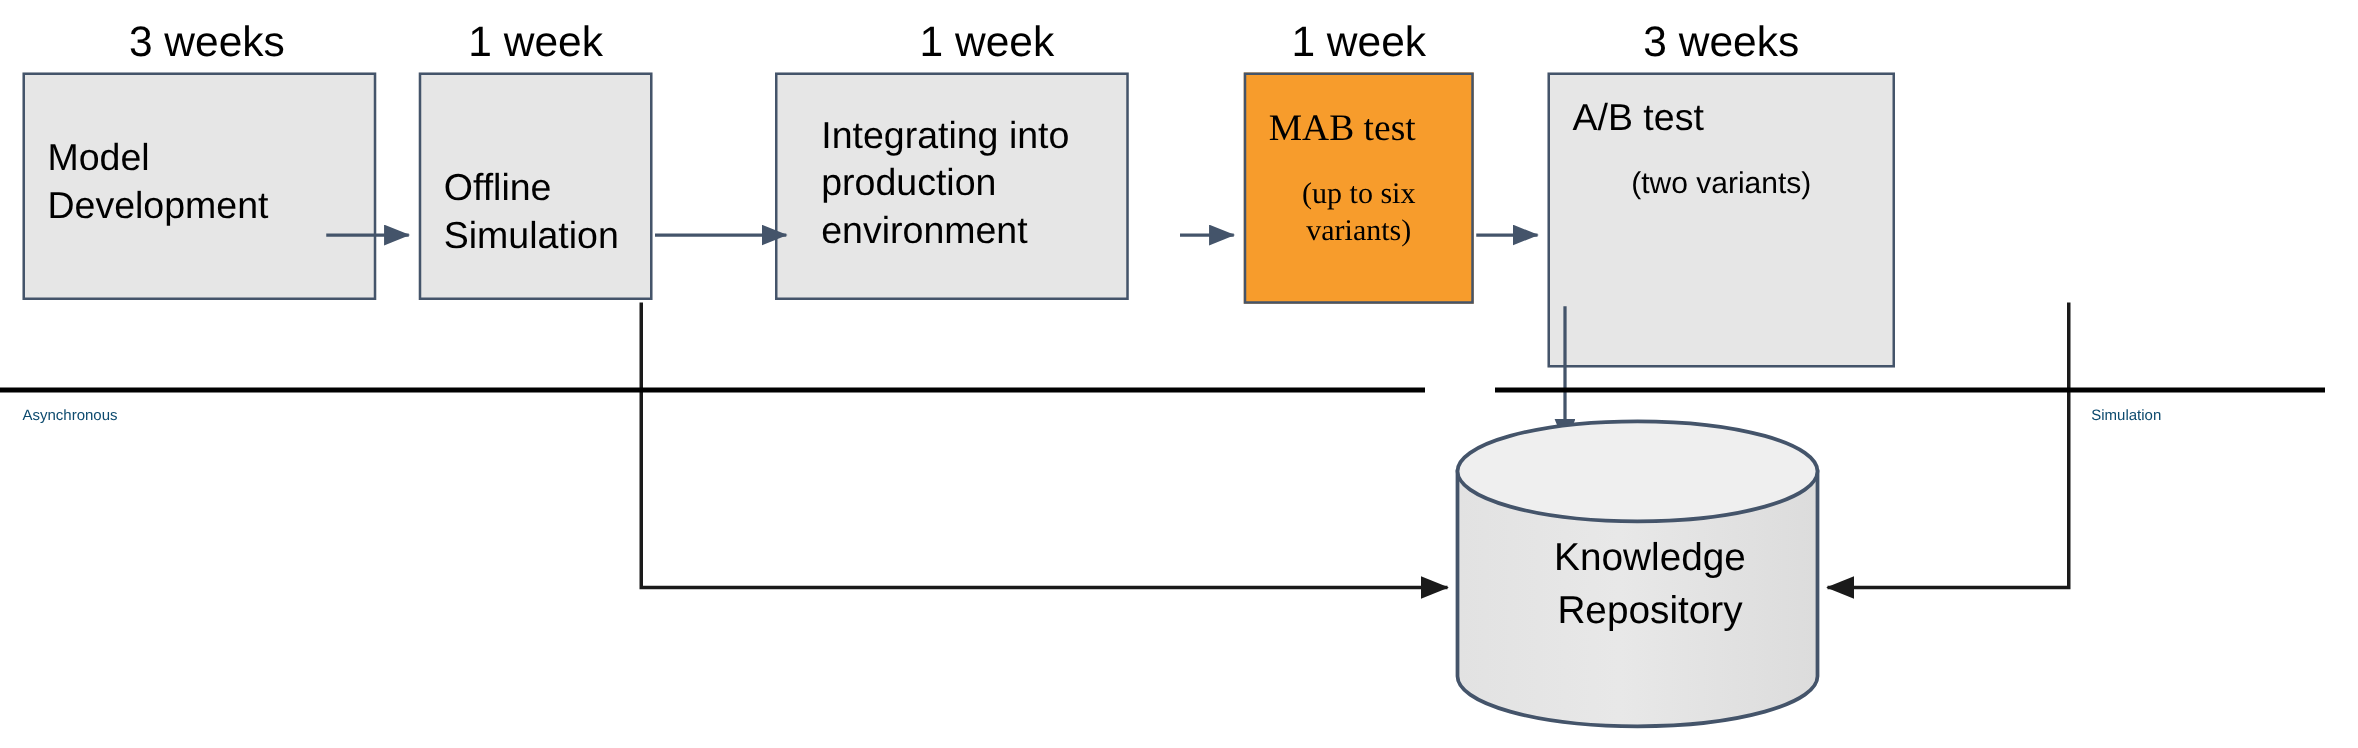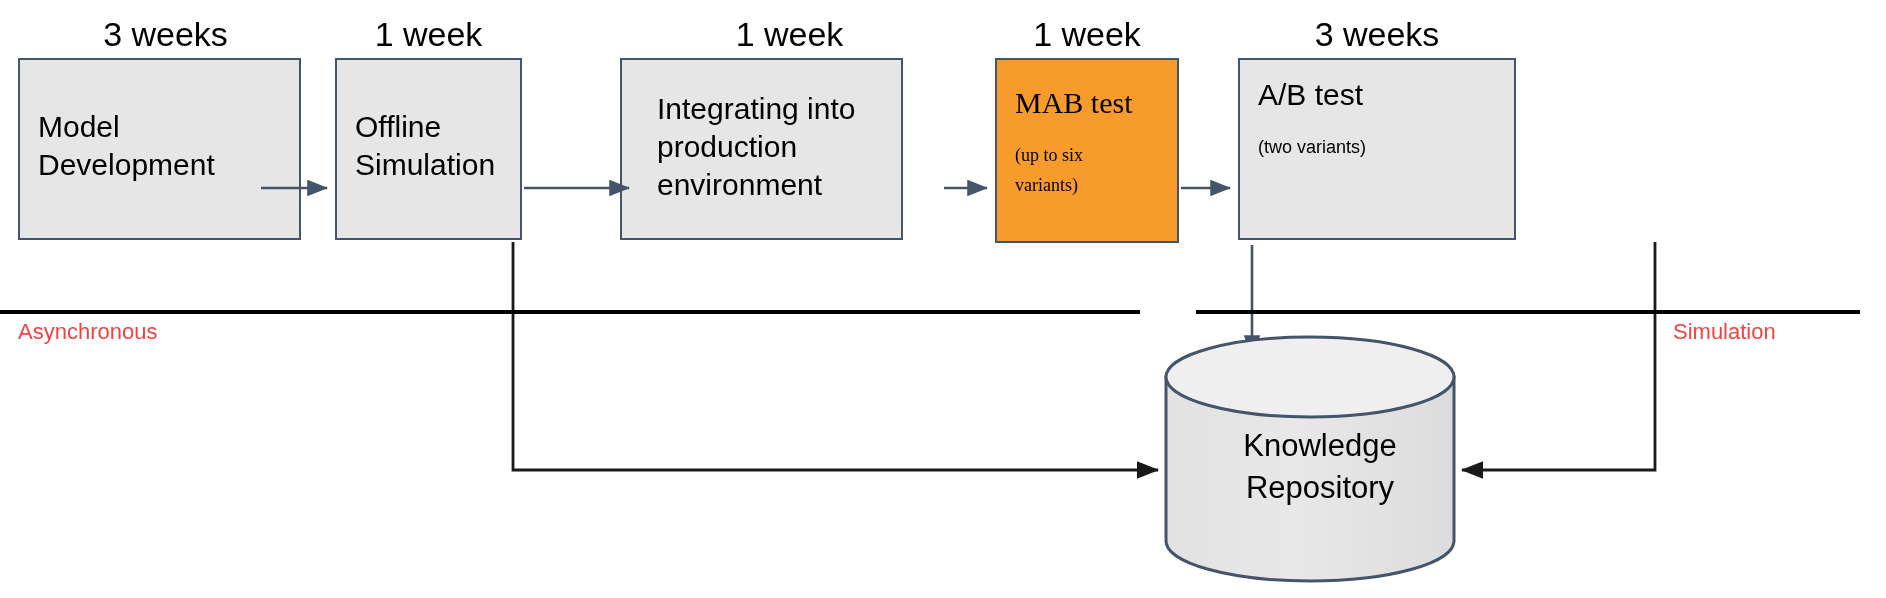--- a/index.html
+++ b/index.html
@@ -47,31 +47,32 @@
   .process-box.accent {
     background: #F79C2C;
   }
   .box-title {
     font-size: 30px;
     line-height: 38px;
     color: #000000;
     white-space: pre-line;
   }
   .box-sub {
-    font-size: 18px;
+    font-size: 24px;
     line-height: 30px;
     color: #000000;
     white-space: pre-line;
     margin-top: 18px;
+    text-align: center;
   }
   .phase-label {
     position: absolute;
-    font-size: 22px;
+    font-size: 12px;
     line-height: 24px;
-    color: #ef4444;
+    color: #0c4a6e;
     white-space: nowrap;
   }
   .repo-text {
     position: absolute;
     font-size: 31px;
     line-height: 42px;
     color: #000000;
     text-align: center;
     white-space: pre-line;
     pointer-events: none;
@@ -90,38 +91,38 @@
 
   <div class="duration-label" style="left:995px; top:14px; width:184px;">1 week</div>
 
   <div class="duration-label" style="left:1238px; top:14px; width:278px;">3 weeks</div>
 
   <div class="process-box" style="left:18px; top:58px; width:283px; height:182px; padding-top:48px;">
     <div class="box-title">Model
 Development</div>
   </div>
 
-  <div class="process-box" style="left:335px; top:58px; width:187px; height:182px; padding-top:48px;">
+  <div class="process-box" style="left:335px; top:58px; width:187px; height:182px; padding-top:72px;">
     <div class="box-title">Offline
 Simulation</div>
   </div>
 
   <div class="process-box" style="left:620px; top:58px; width:283px; height:182px; padding-top:30px;padding-left:35px;">
     <div class="box-title">Integrating into
 production
 environment</div>
   </div>
 
   <div class="process-box accent" style="left:995px; top:58px; width:184px; height:185px; padding-top:24px;font-family:Liberation Serif, serif;">
     <div class="box-title">MAB test</div>
     <div class="box-sub">(up to six
 variants)</div>
   </div>
 
-  <div class="process-box" style="left:1238px; top:58px; width:278px; height:182px; ">
+  <div class="process-box" style="left:1238px; top:58px; width:278px; height:236px; ">
     <div class="box-title">A/B test</div>
     <div class="box-sub">(two variants)</div>
   </div>
 
   <svg class="layer" viewBox="0 0 1886 598" xmlns="http://www.w3.org/2000/svg">
     <defs>
       <marker id="arrowHead" markerWidth="9" markerHeight="9" refX="7.6" refY="3.2" orient="auto" markerUnits="strokeWidth">
         <path d="M0,0 L8,3.2 L0,6.4 z" fill="#44546A"></path>
       </marker>
       <marker id="arrowHeadDark" markerWidth="9" markerHeight="9" refX="7.6" refY="3.2" orient="auto" markerUnits="strokeWidth">

